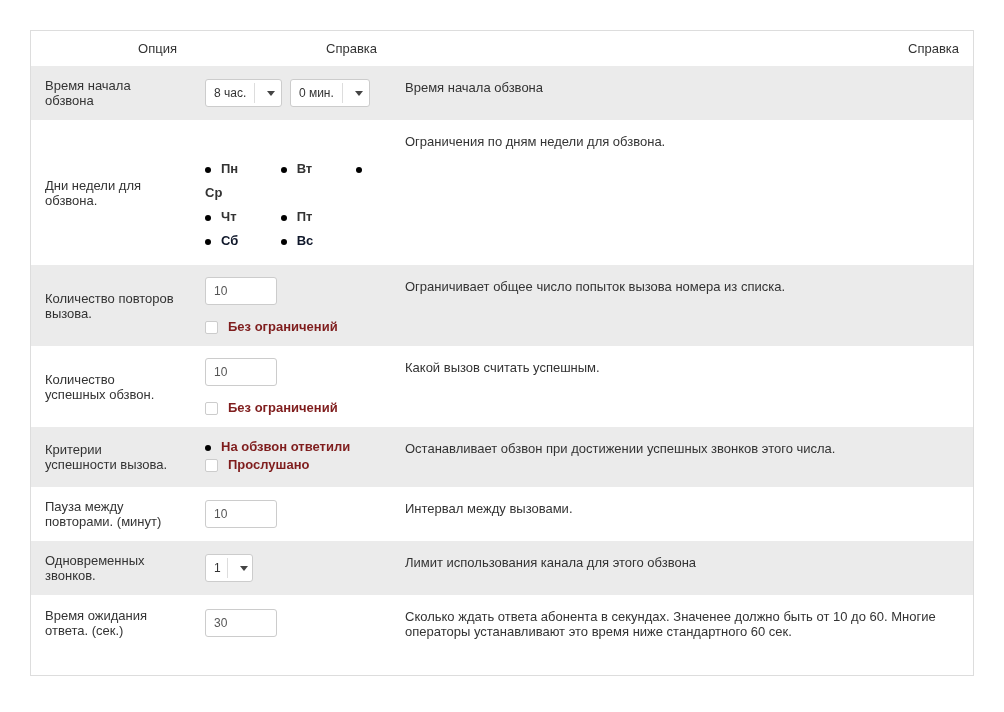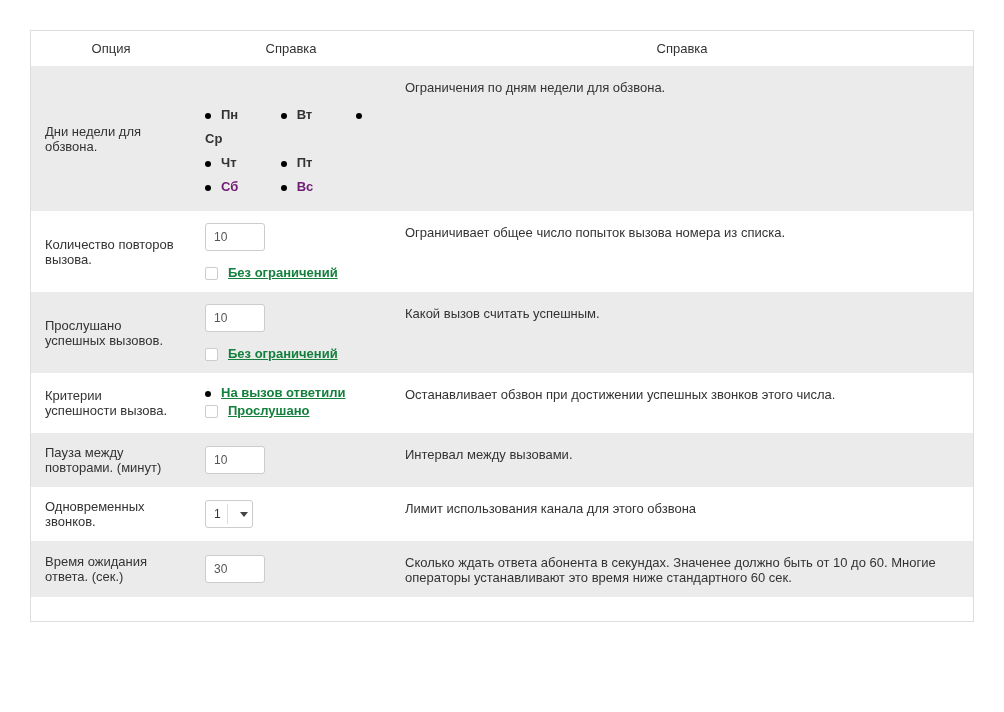--- a/index.html
+++ b/index.html
@@ -13,21 +13,21 @@
   }
   .wrap {
     border: 1px solid #ddd;
     width: 944px;
   }
   table {
     width: 100%;
     border-collapse: collapse;
   }
   thead th {
-    text-align: center;
+    text-align: right;
     font-weight: 400;
     padding: 10px 14px;
     background: #fff;
     color: #333;
   }
   tbody tr:nth-child(odd) td { background: #ebebeb; }
   tbody tr:nth-child(even) td { background: #fff; }
   td { padding: 12px 14px; vertical-align: middle; }
   td.col-opt { width: 160px; }
   td.col-val { width: 200px; }
@@ -56,62 +56,78 @@
     width:1px; height:20px; background:#ddd; margin:0 6px 0 8px;
   }
   .input {
     background:#fff;
     border:1px solid #ccc;
     border-radius:3px;
     height:28px;
     padding:0 8px;
     font-size:12px;
     color:#555;
-    width:60px;
+    width:72px;
   }
   .days { line-height: 24px; margin-top: 25px; }
   .day { display:inline-block; width:56px; font-weight:700; color:#333;}
-  .day.weekend { color:#701a75; }
+  .day.weekend { color:#0f172a; }
   .dot {
     display:inline-block;
     width:6px; height:6px;
     background:#000;
     border-radius:50%;
     margin-right:10px;
     vertical-align:middle;
   }
   .check {
     display:inline-block;
     width:13px; height:13px;
     border:1px solid #ccc;
     background:#fff;
     margin-right:10px;
     vertical-align:middle;
     border-radius:2px;
   }
-  .bold { font-weight:700; color:#15803d;text-decoration:underline;}
+  .bold { font-weight:700; color:#7f1d1d;}
   .radio-list div { margin-bottom:3px; }
   .stack { }
   .stack .below { margin-top:14px; }
   tbody tr.footer td { background:#fff; }
 </style>
 </head>
 <body>
 
 <div class="wrap">
 <table>
   <thead>
     <tr>
       <th class="col-opt">Опция</th>
       <th class="col-val">Справка</th>
       <th>Справка</th>
     </tr>
   </thead>
   <tbody>
 
+    <tr>
+      <td class="col-opt">Время начала обзвона</td>
+      <td class="col-val">
+        <span class="select">
+          <span>8 час.</span>
+          <span class="divider"></span>
+              <span class="caret"></span>
+        </span>
+        <span class="select">
+          <span>0 мин.</span>
+          <span class="divider"></span>
+              <span class="caret"></span>
+        </span>
+      </td>
+      <td class="col-help">Время начала обзвона</td>
+    </tr>
 
 
     <tr>
       <td class="col-opt">Дни недели для обзвона.</td>
       <td class="col-val">
         <div class="days">
           <span><span class="dot"></span><span class="day">Пн</span></span>
           <span><span class="dot"></span><span class="day">Вт</span></span>
           <span><span class="dot"></span><span class="day">Ср</span></span>
           <br>
@@ -132,37 +148,37 @@
           <input class="input" value="10" style="">
           <div class="below">
             <span class="check"></span><span class="bold">Без ограничений</span>
           </div>
         </div>
       </td>
       <td class="col-help">Ограничивает общее число попыток вызова номера из списка.</td>
     </tr>
 
     <tr>
-      <td class="col-opt">Прослушано успешных вызовов.</td>
+      <td class="col-opt">Количество успешных обзвон.</td>
       <td class="col-val">
         <div class="stack">
           <input class="input" value="10" style="">
           <div class="below">
             <span class="check"></span><span class="bold">Без ограничений</span>
           </div>
         </div>
       </td>
       <td class="col-help">Какой вызов считать успешным.</td>
     </tr>
 
     <tr>
       <td class="col-opt">Критерии успешности вызова.</td>
       <td class="col-val">
         <div class="radio-list">
-          <div><span class="dot"></span><span class="bold">На вызов ответили</span></div>
+          <div><span class="dot"></span><span class="bold">На обзвон ответили</span></div>
           <div><span class="check"></span><span class="bold">Прослушано</span></div>
         </div>
       </td>
       <td class="col-help">Останавливает обзвон при достижении успешных звонков этого числа.</td>
     </tr>
 
     <tr>
       <td class="col-opt">Пауза между повторами. (минут)</td>
       <td class="col-val">
         <input class="input" value="10" style="">

